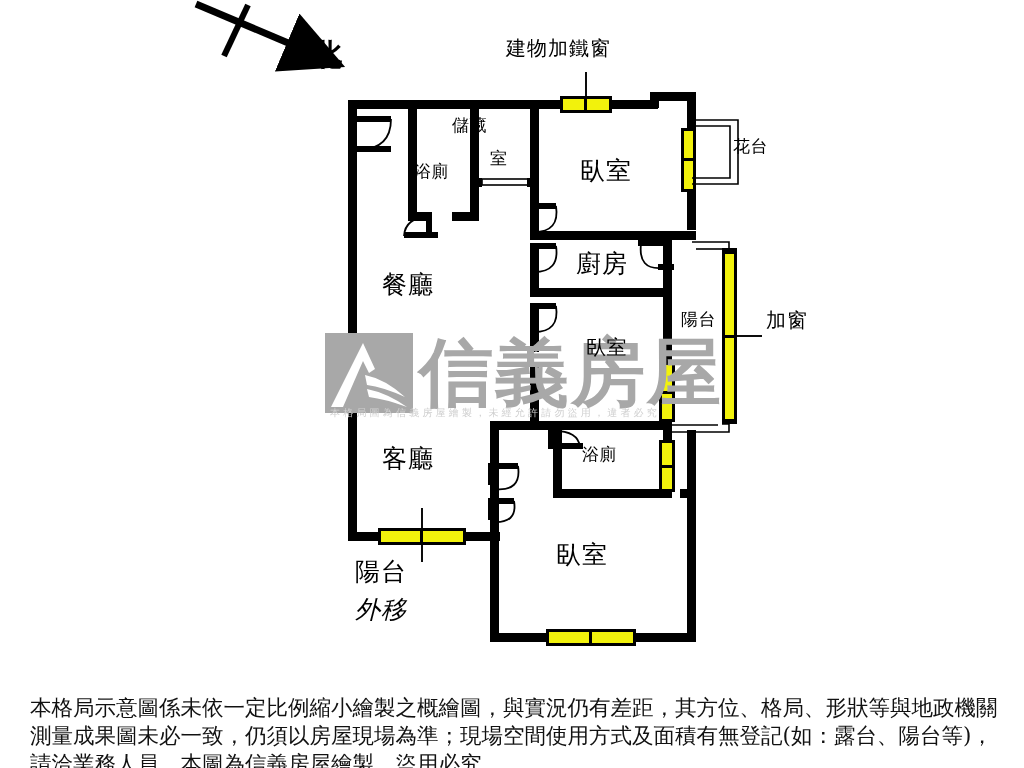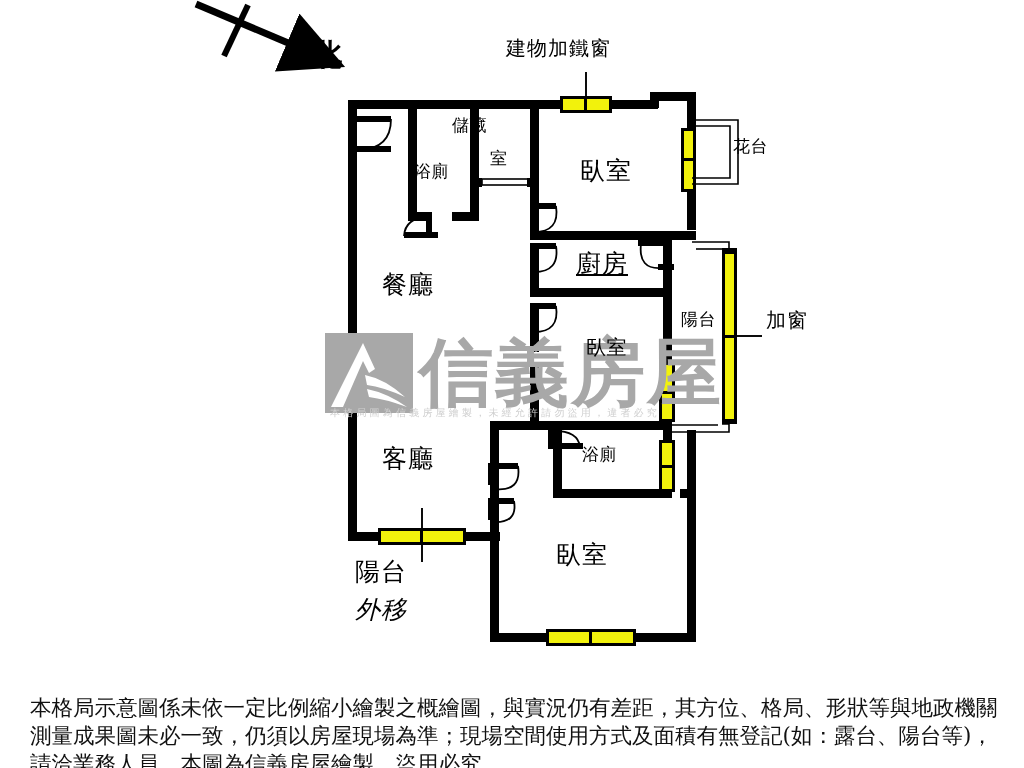--- a/index.html
+++ b/index.html
@@ -246,21 +246,21 @@
 
   <div class="lbl rm" style="left:382px;top:272px;text-align:center;">餐廳</div>
   <div class="lbl rm" style="left:382px;top:446px;">客廳</div>
 
   <div class="lbl rm-xs" style="left:414px;top:163px;">浴廁</div>
 
   <div class="lbl rm-xs" style="left:452px;top:117px;">儲藏</div>
   <div class="lbl rm-xs" style="left:490px;top:150px;">室</div>
 
   <div class="lbl rm" style="left:580px;top:158px;">臥室</div>
-  <div class="lbl rm" style="left:576px;top:251px;text-decoration:underline;">廚房</div>
+  <div class="lbl rm" style="left:576px;top:251px;">廚房</div>
   <div class="lbl rm-sm" style="left:586px;top:337px;">臥室</div>
   <div class="lbl rm-xs" style="left:582px;top:446px;">浴廁</div>
   <div class="lbl rm" style="left:556px;top:542px;">臥室</div>
 
   <div class="lbl rm-xs" style="left:681px;top:311px;">陽台</div>
   <div class="lbl rm-xs" style="left:701px;top:138px;margin-left:32px;">花台</div>
 
   <div class="lbl rm" style="left:355px;top:559px;">陽台</div>
   <div class="lbl rm" style="left:355px;top:597px;font-style:italic;">外移</div>
 

